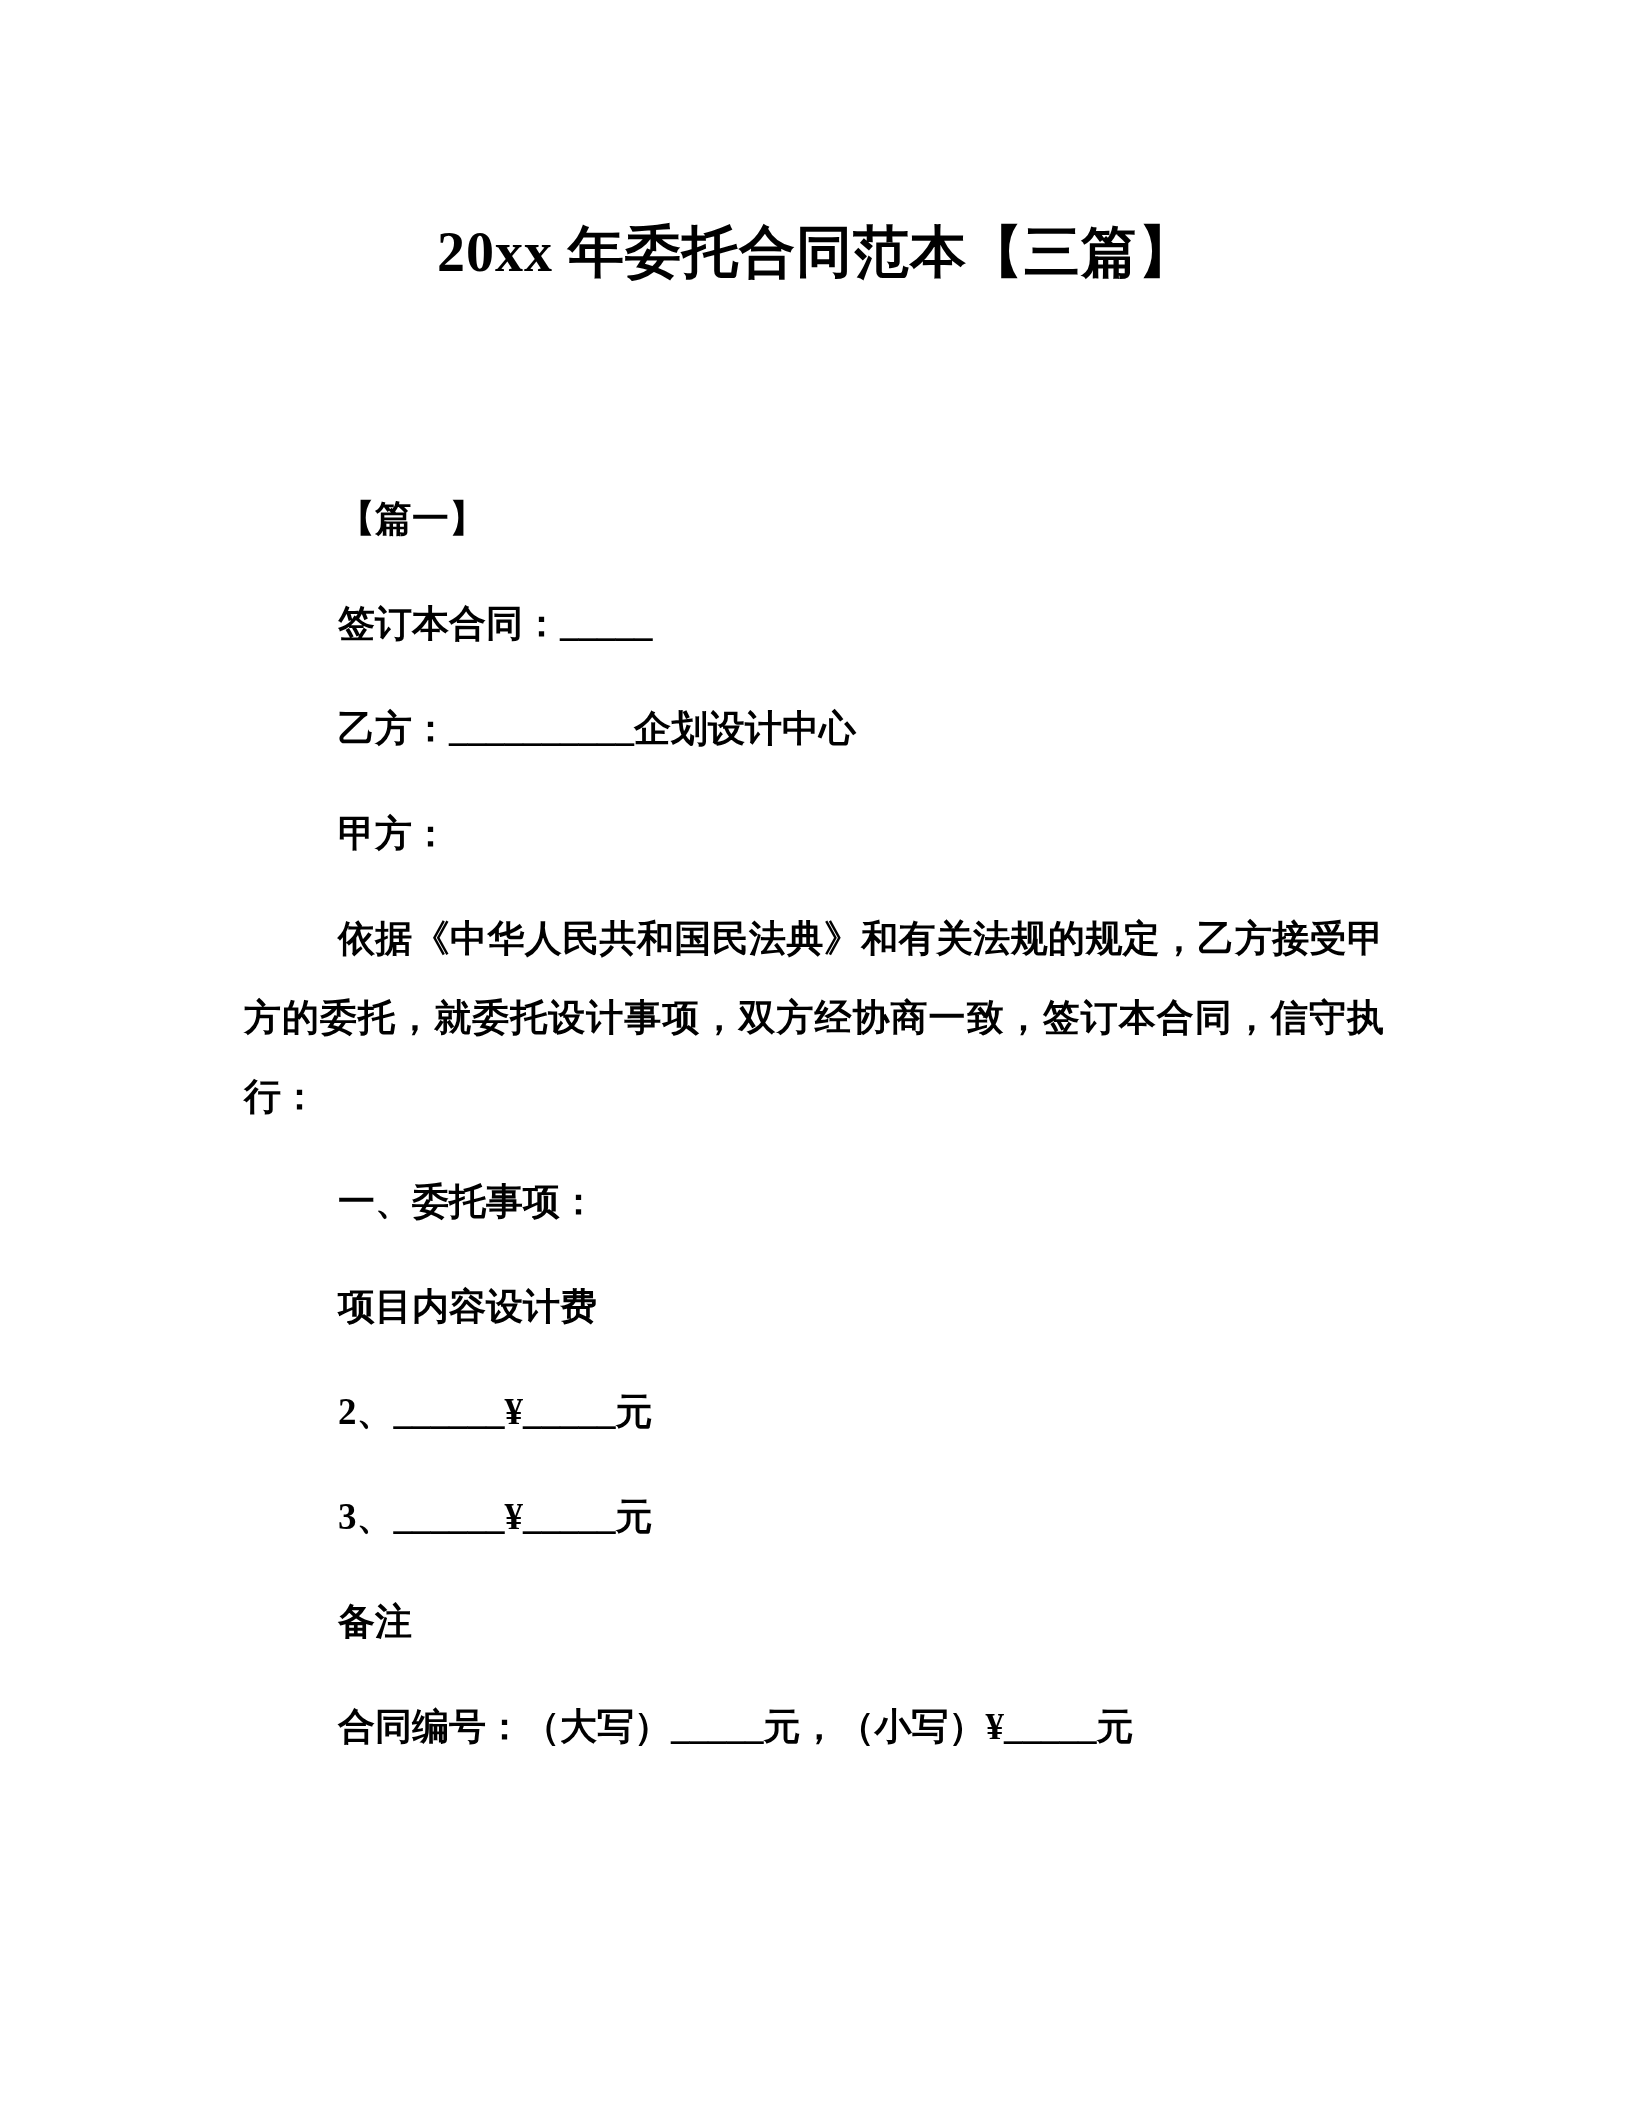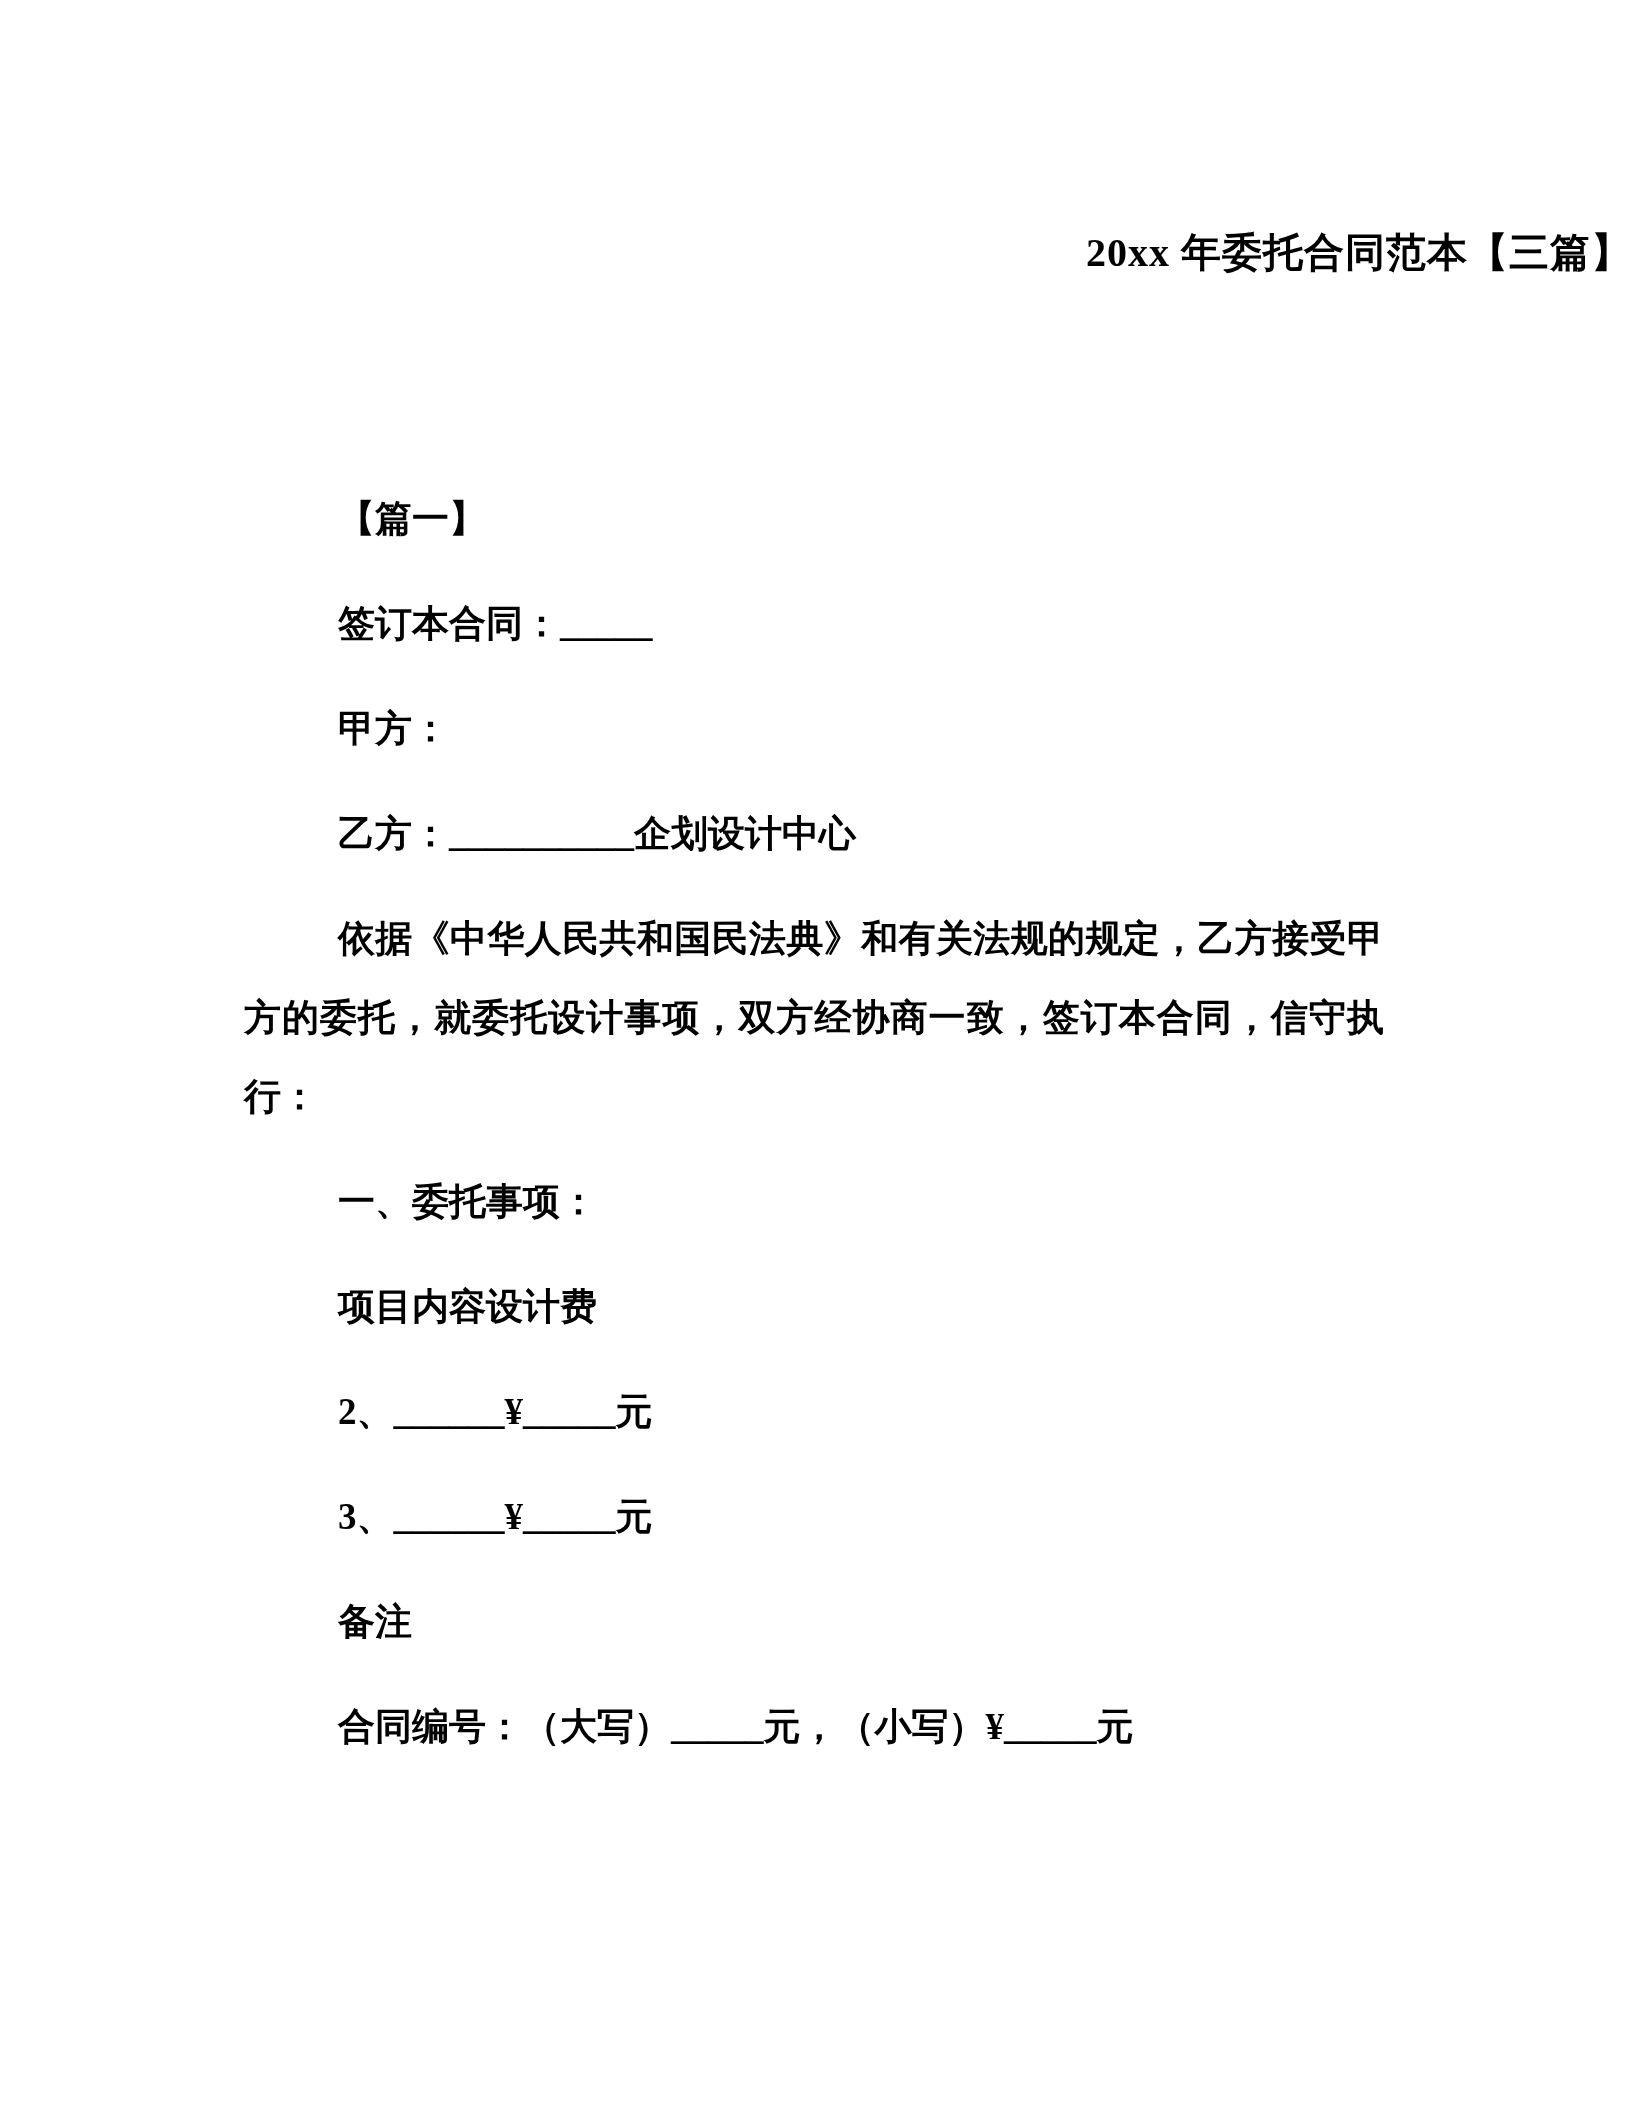--- a/index.html
+++ b/index.html
@@ -13,22 +13,22 @@
     height: 2112px;
     margin: 0 auto;
     background: #ffffff;
     color: #000000;
     font-family: "Liberation Serif", "DejaVu Sans", serif;
     font-weight: 700;
     overflow: hidden;
   }
   .doc-title {
     margin: 213px 0 0 0;
-    text-align: right;
-    font-size: 40px;
+    text-align: center;
+    font-size: 56px;
     line-height: 79px;
     letter-spacing: 1px;
     white-space: nowrap;
   }
   .content {
     margin: 187px 3px 0 244px;
     width: 1140px;
     font-size: 37px;
   }
   .content p {
@@ -47,23 +47,23 @@
 <body>
 
 <div class="page">
   <h1 class="doc-title">20xx 年委托合同范本【三篇】</h1>
 
   <div class="content">
     <p>【篇一】</p>
 
     <p>签订本合同：_____</p>
 
+    <p>乙方：__________企划设计中心</p>
+
     <p>甲方：</p>
-
-    <p>乙方：__________企划设计中心</p>
 
     <p class="wrap">依据《中华人民共和国民法典》和有关法规的规定，乙方接受甲方的委托，就委托设计事项，双方经协商一致，签订本合同，信守执行：</p>
 
     <p>一、委托事项：</p>
 
     <p>项目内容设计费</p>
 
 
     <p>2、______¥_____元</p>
 

